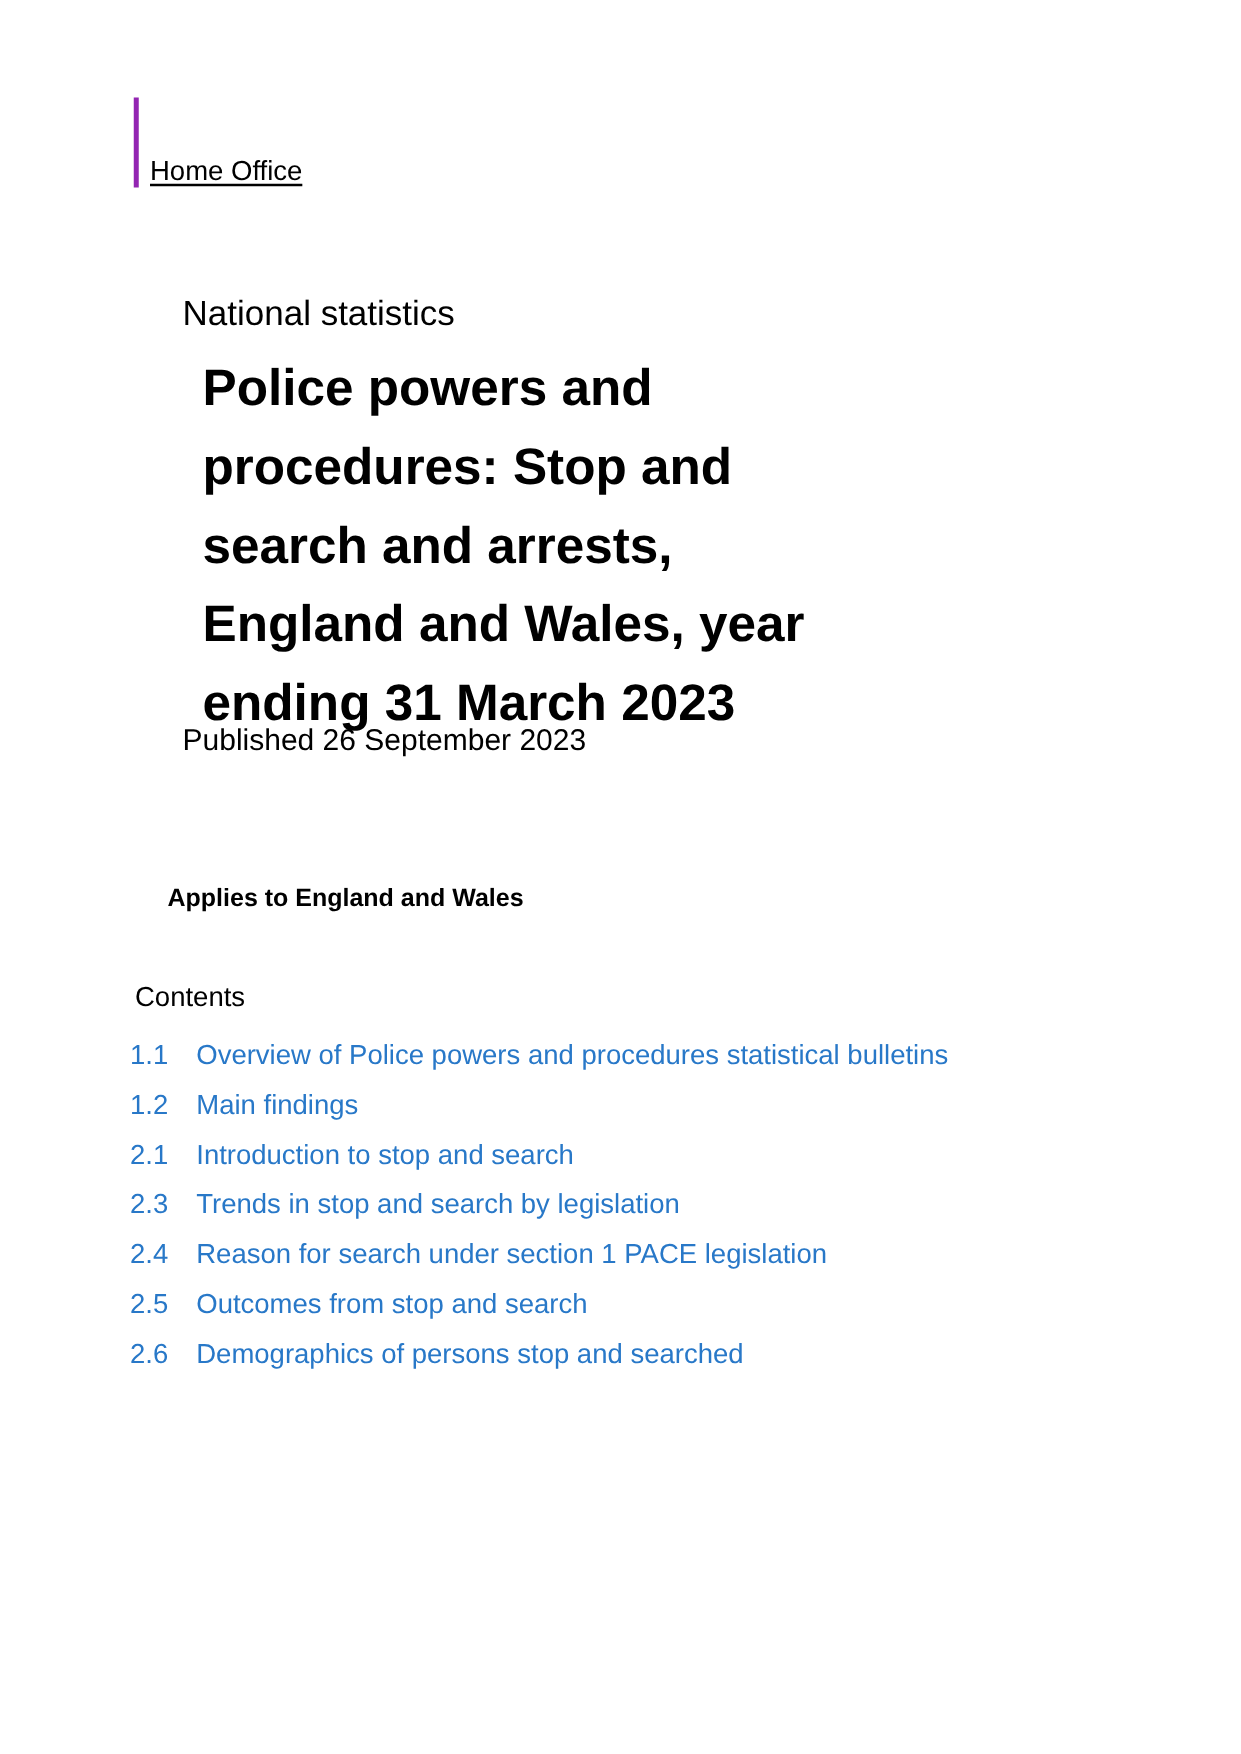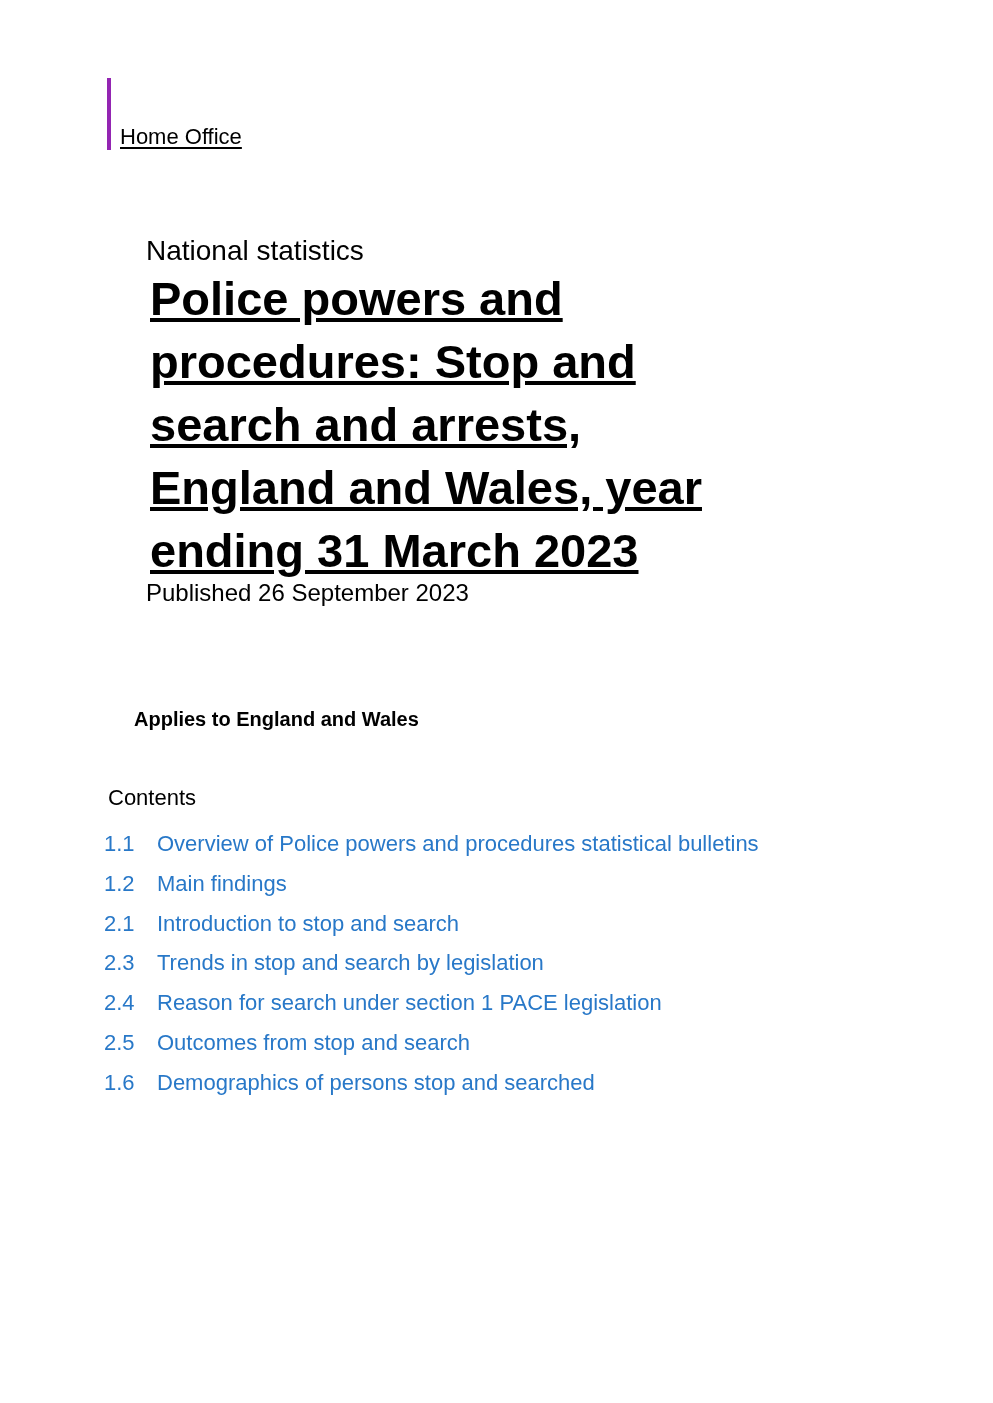--- a/index.html
+++ b/index.html
@@ -45,26 +45,25 @@
     left: 146px;
     top: 235px;
     font-size: 28px;
     line-height: 32px;
   }
   .doc-title {
     position: absolute;
     left: 146px;
     top: 263px;
     width: 700px;
-    font-size: 47px;
+    font-size: 41px;
     line-height: 63px;
     font-weight: bold;
     white-space: pre-line;
-    margin: 4px;
-    text-decoration: underline;
+    margin: 16px;
   }
   .published {
     position: absolute;
     left: 146px;
     top: 579px;
     font-size: 24px;
     line-height: 28px;
   }
 
   .applies-to {
@@ -154,19 +153,19 @@
       <span class="toc-num">2.4</span>
       <span class="toc-label">Reason for search under section 1 PACE legislation</span>
     </div>
 
     <div class="toc-row">
       <span class="toc-num">2.5</span>
       <span class="toc-label">Outcomes from stop and search</span>
     </div>
 
     <div class="toc-row">
-      <span class="toc-num">1.6</span>
+      <span class="toc-num">2.6</span>
       <span class="toc-label">Demographics of persons stop and searched</span>
     </div>
 
   </nav>
 
 </div>
 
 </body></html>

